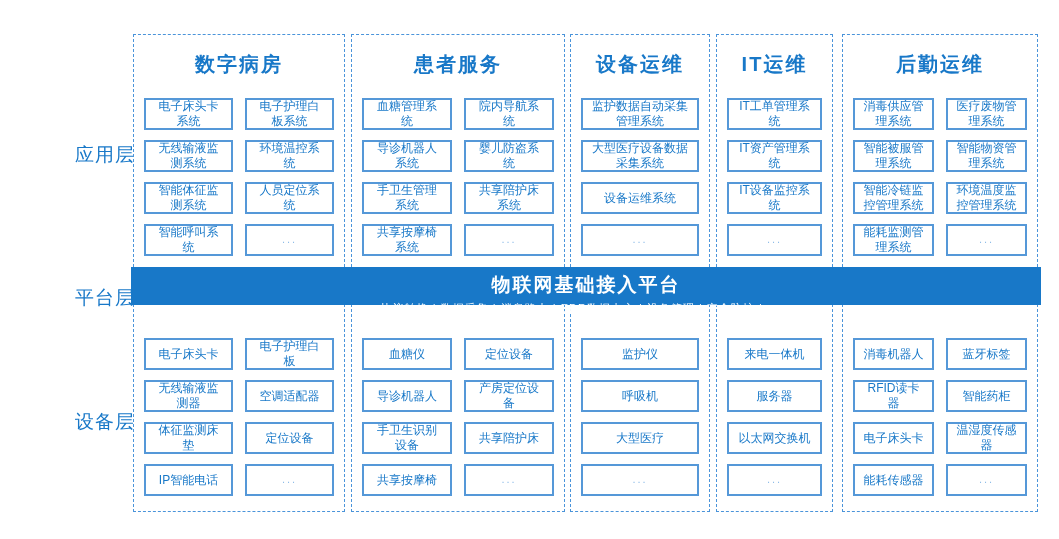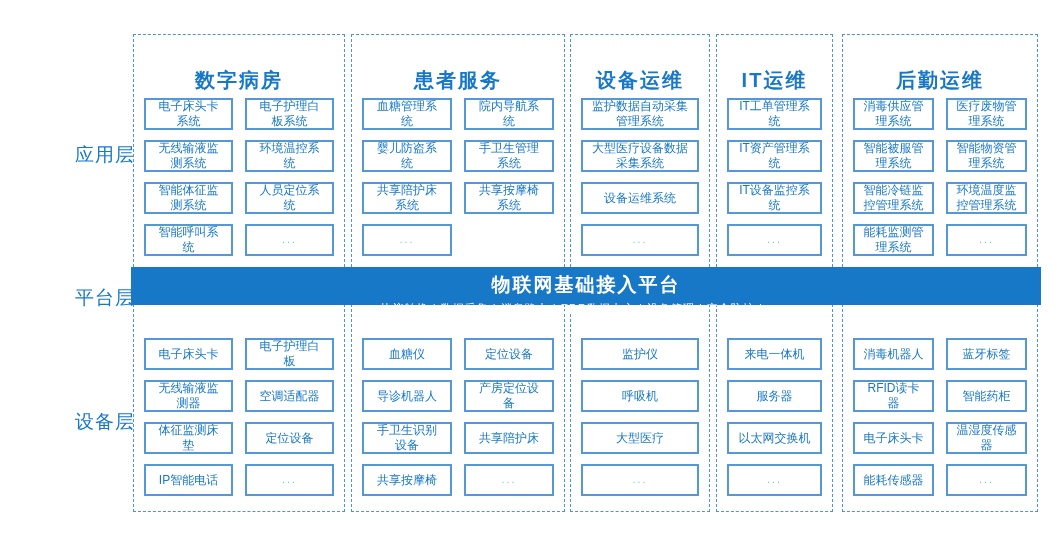--- a/index.html
+++ b/index.html
@@ -20,21 +20,21 @@
   .layer-label.app      { top: 142px; }
   .layer-label.platform { top: 285px; }
   .layer-label.device   { top: 409px; }
 
   .column {
     position: absolute; top: 34px; height: 478px;
     border: 1px dashed var(--dashed-border, #4a94da);
     background: #fff; z-index: 1;
   }
   .col-title {
-    margin-top: 32px; text-align: center;
+    margin-top: 16px; text-align: center;
     color: var(--primary-blue, #1878c8);
     font-size: 20px; font-weight: 600; letter-spacing: 2px;
     white-space: nowrap;
   }
   .grid {
     position: absolute; left: 10px; right: 10px;
     display: grid; grid-template-columns: 1fr 1fr;
     gap: 10px 12px; grid-auto-rows: 32px;
   }
   .grid.one { grid-template-columns: 1fr; }
@@ -101,20 +101,21 @@
           <div class="box">定位设备</div>
           <div class="box">IP智能电话</div>
           <div class="box ellipsis">...</div>
         </div>
       </div>
       <div class="column" style="left: 351px; width: 214px;">
         <div class="col-title">患者服务</div>
         <div class="grid apps">
           <div class="box">血糖管理系统</div>
           <div class="box">院内导航系统</div>
+          <div class="box">导诊机器人系统</div>
           <div class="box">婴儿防盗系统</div>
           <div class="box">手卫生管理系统</div>
           <div class="box">共享陪护床系统</div>
           <div class="box">共享按摩椅系统</div>
           <div class="box ellipsis">...</div>
         </div>
         <div class="grid devices">
           <div class="box">血糖仪</div>
           <div class="box">定位设备</div>
           <div class="box">导诊机器人</div>

